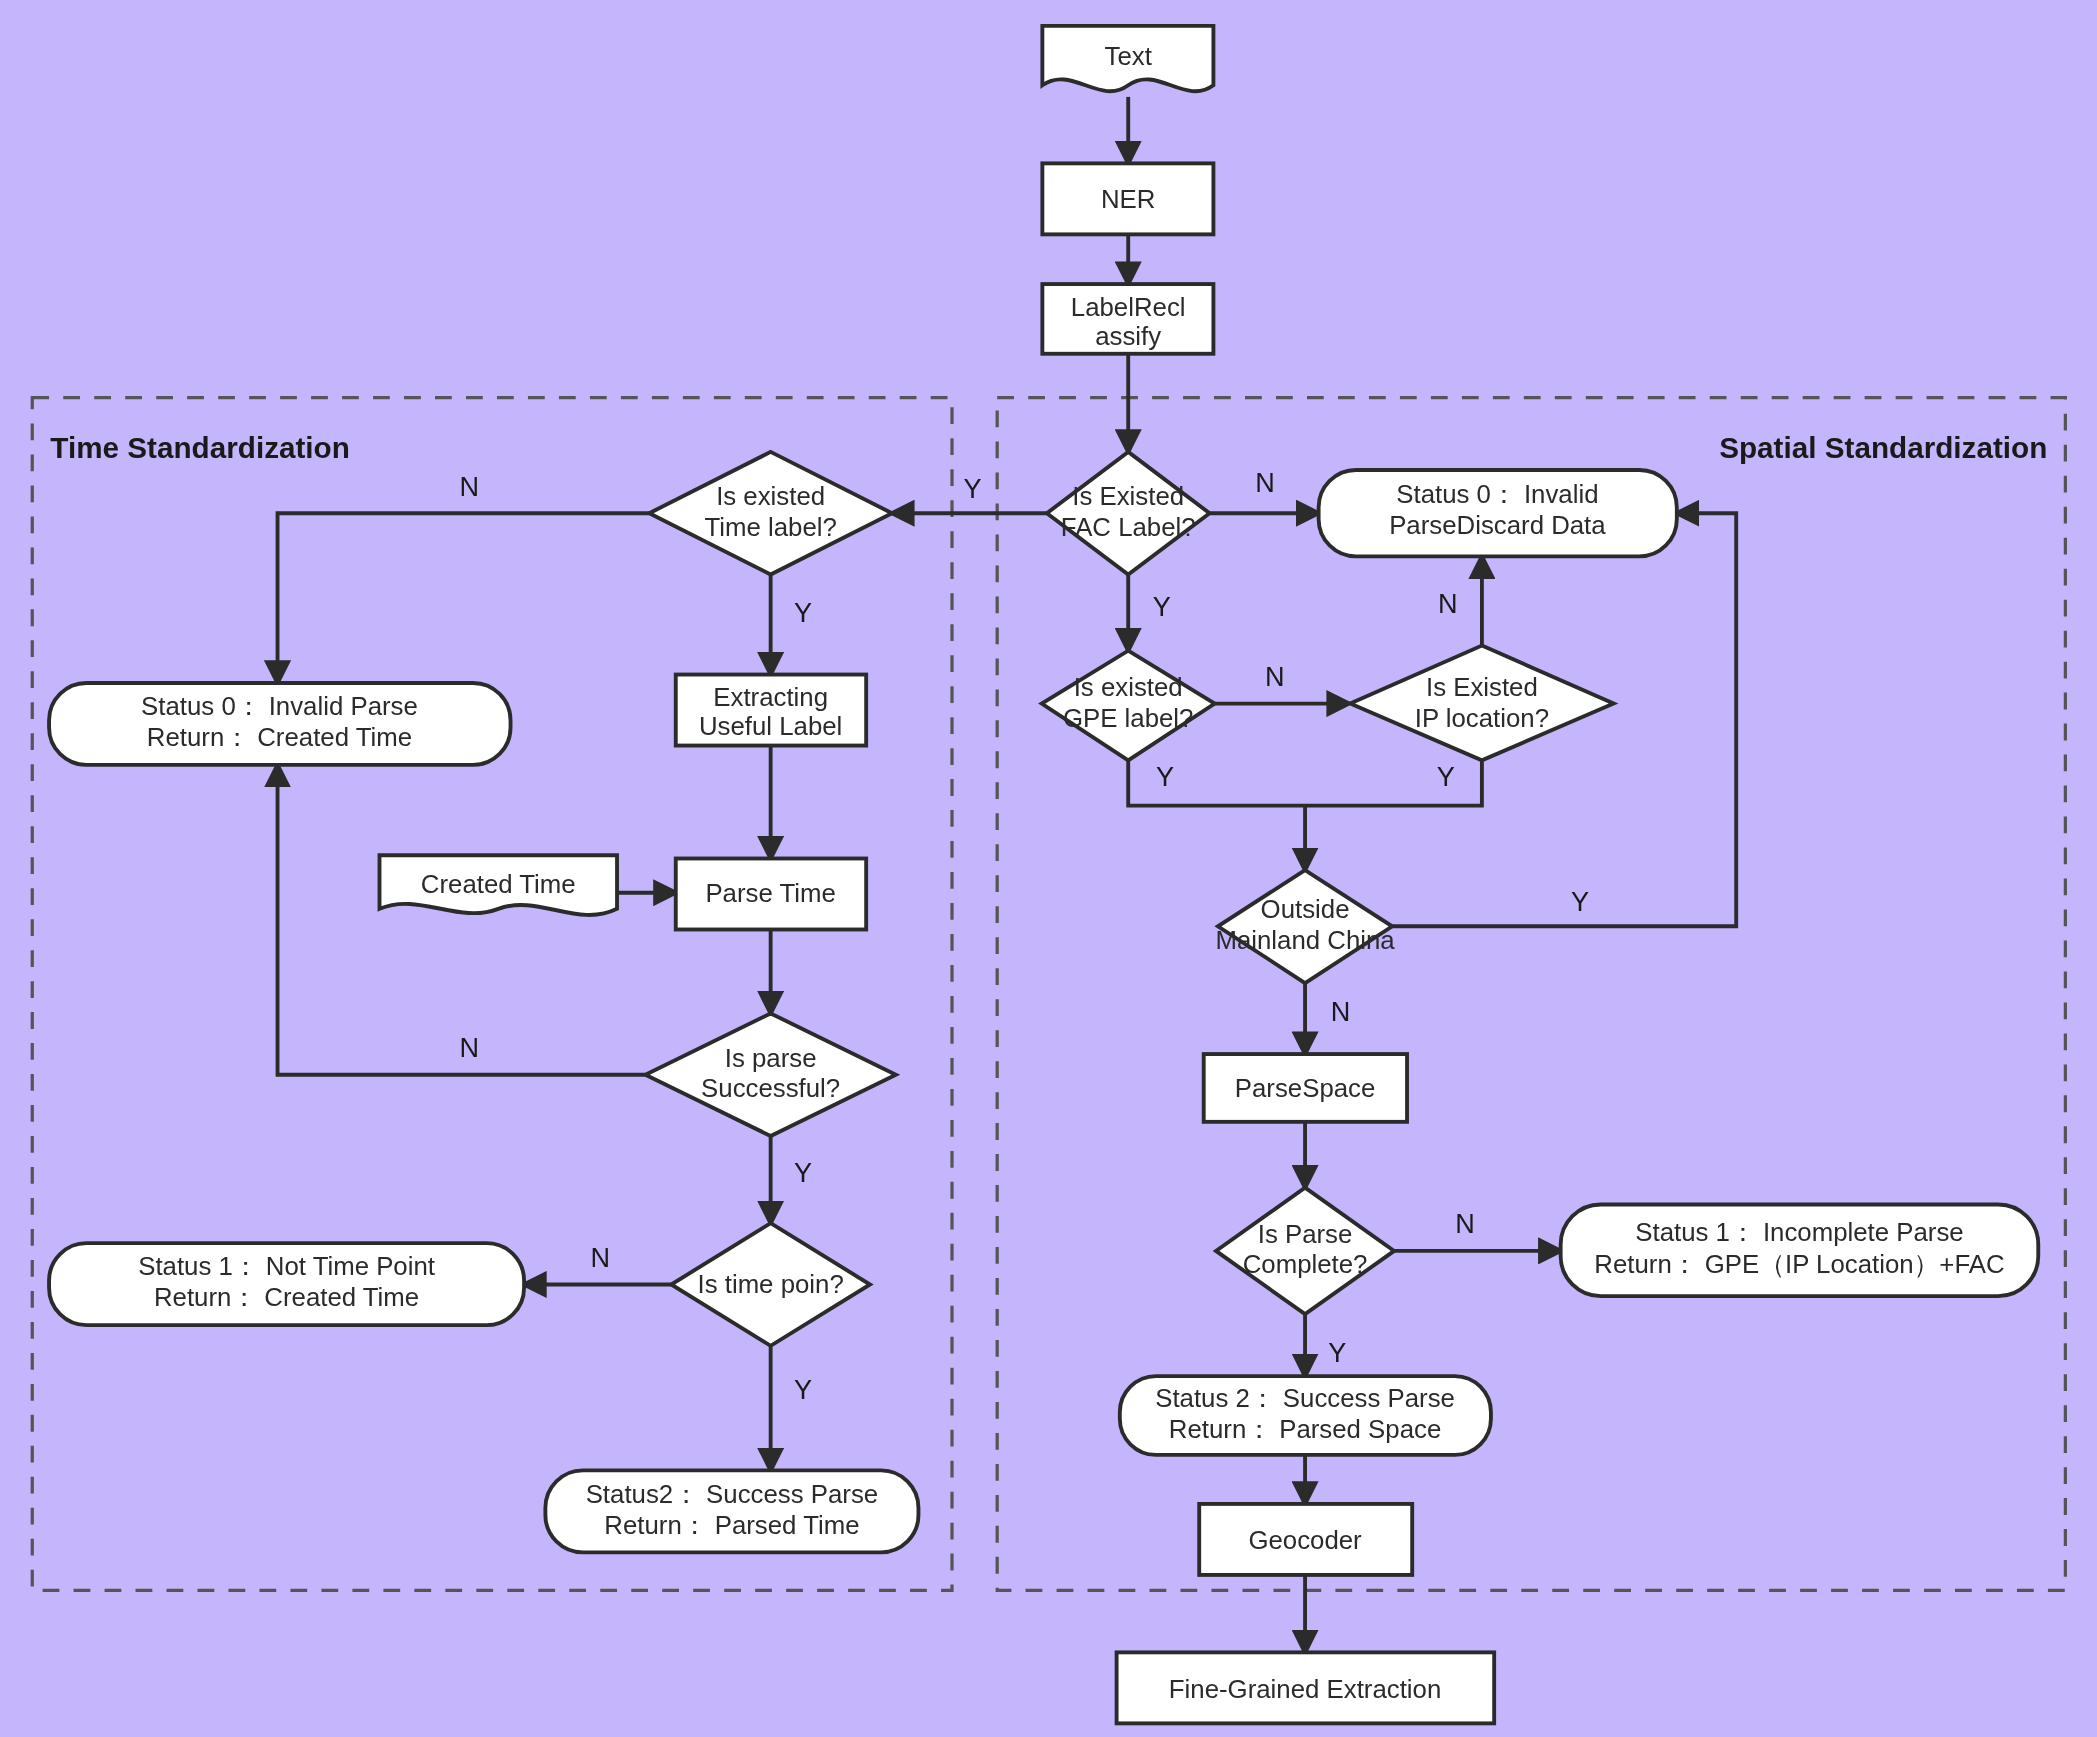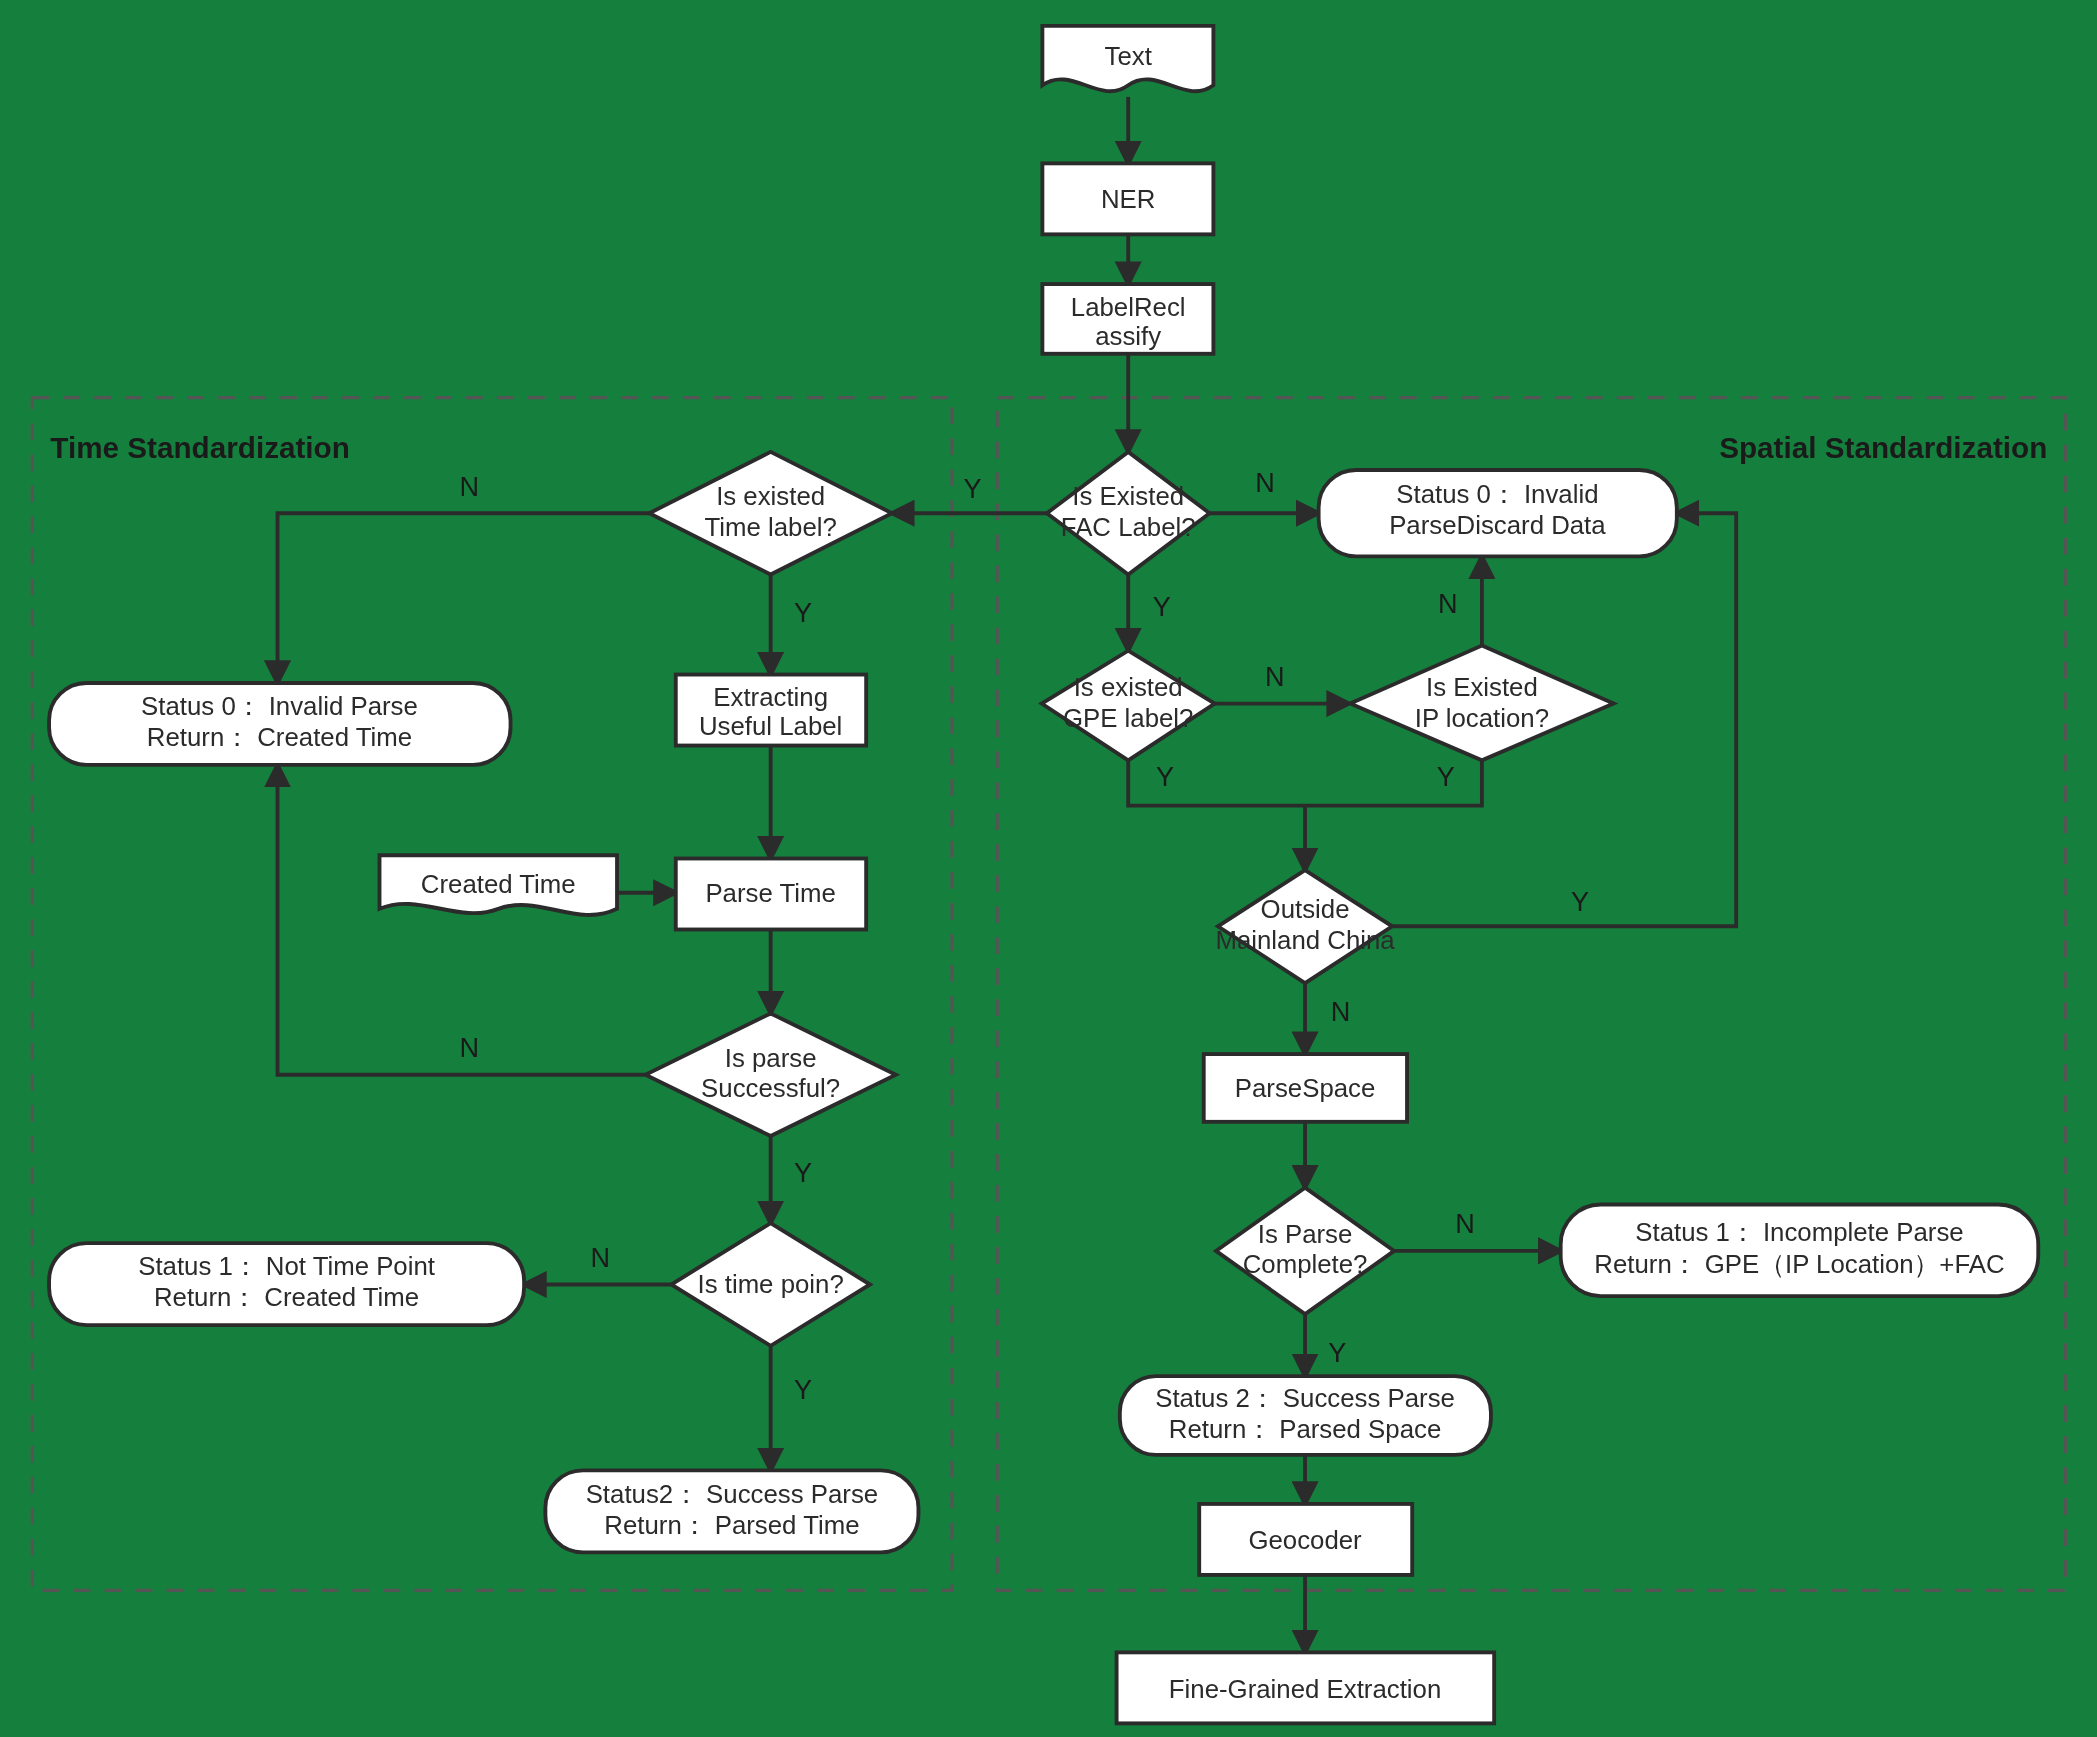--- a/index.html
+++ b/index.html
@@ -1,17 +1,17 @@
 <!DOCTYPE html>
 <html style="font-size:10.3px"><head>
 <meta charset="utf-8">
 <style>
   html,body{margin:0;padding:0;background:#ffffff;}
   body{font-family:"Liberation Sans",sans-serif;}
-  #stage{position:relative;width:2097px;height:1737px;background:#15803d;overflow:hidden;}
+  #stage{position:relative;width:2097px;height:1737px;background:#c4b5fd;overflow:hidden;}
   #flow{position:absolute;left:0;top:0;width:2097px;height:1737px;}
   .nodetext{font-family:"Liberation Sans",sans-serif;fill:#2b2b2b;font-size:40px;}
   .yn{font-family:"Liberation Sans",sans-serif;fill:#1a1a1a;font-size:42px;}
   .grouptitle{font-family:"Liberation Sans",sans-serif;fill:#1a1a1a;font-size:46px;font-weight:bold;}
   .shape{fill:#ffffff;stroke:#2b2b2b;stroke-width:6;}
   .edge{stroke:#2b2b2b;stroke-width:6;fill:none;}
   .dashbox{fill:none;stroke:#555;stroke-width:5;stroke-dasharray:26 22;}
 </style>
 </head>
 <body>

